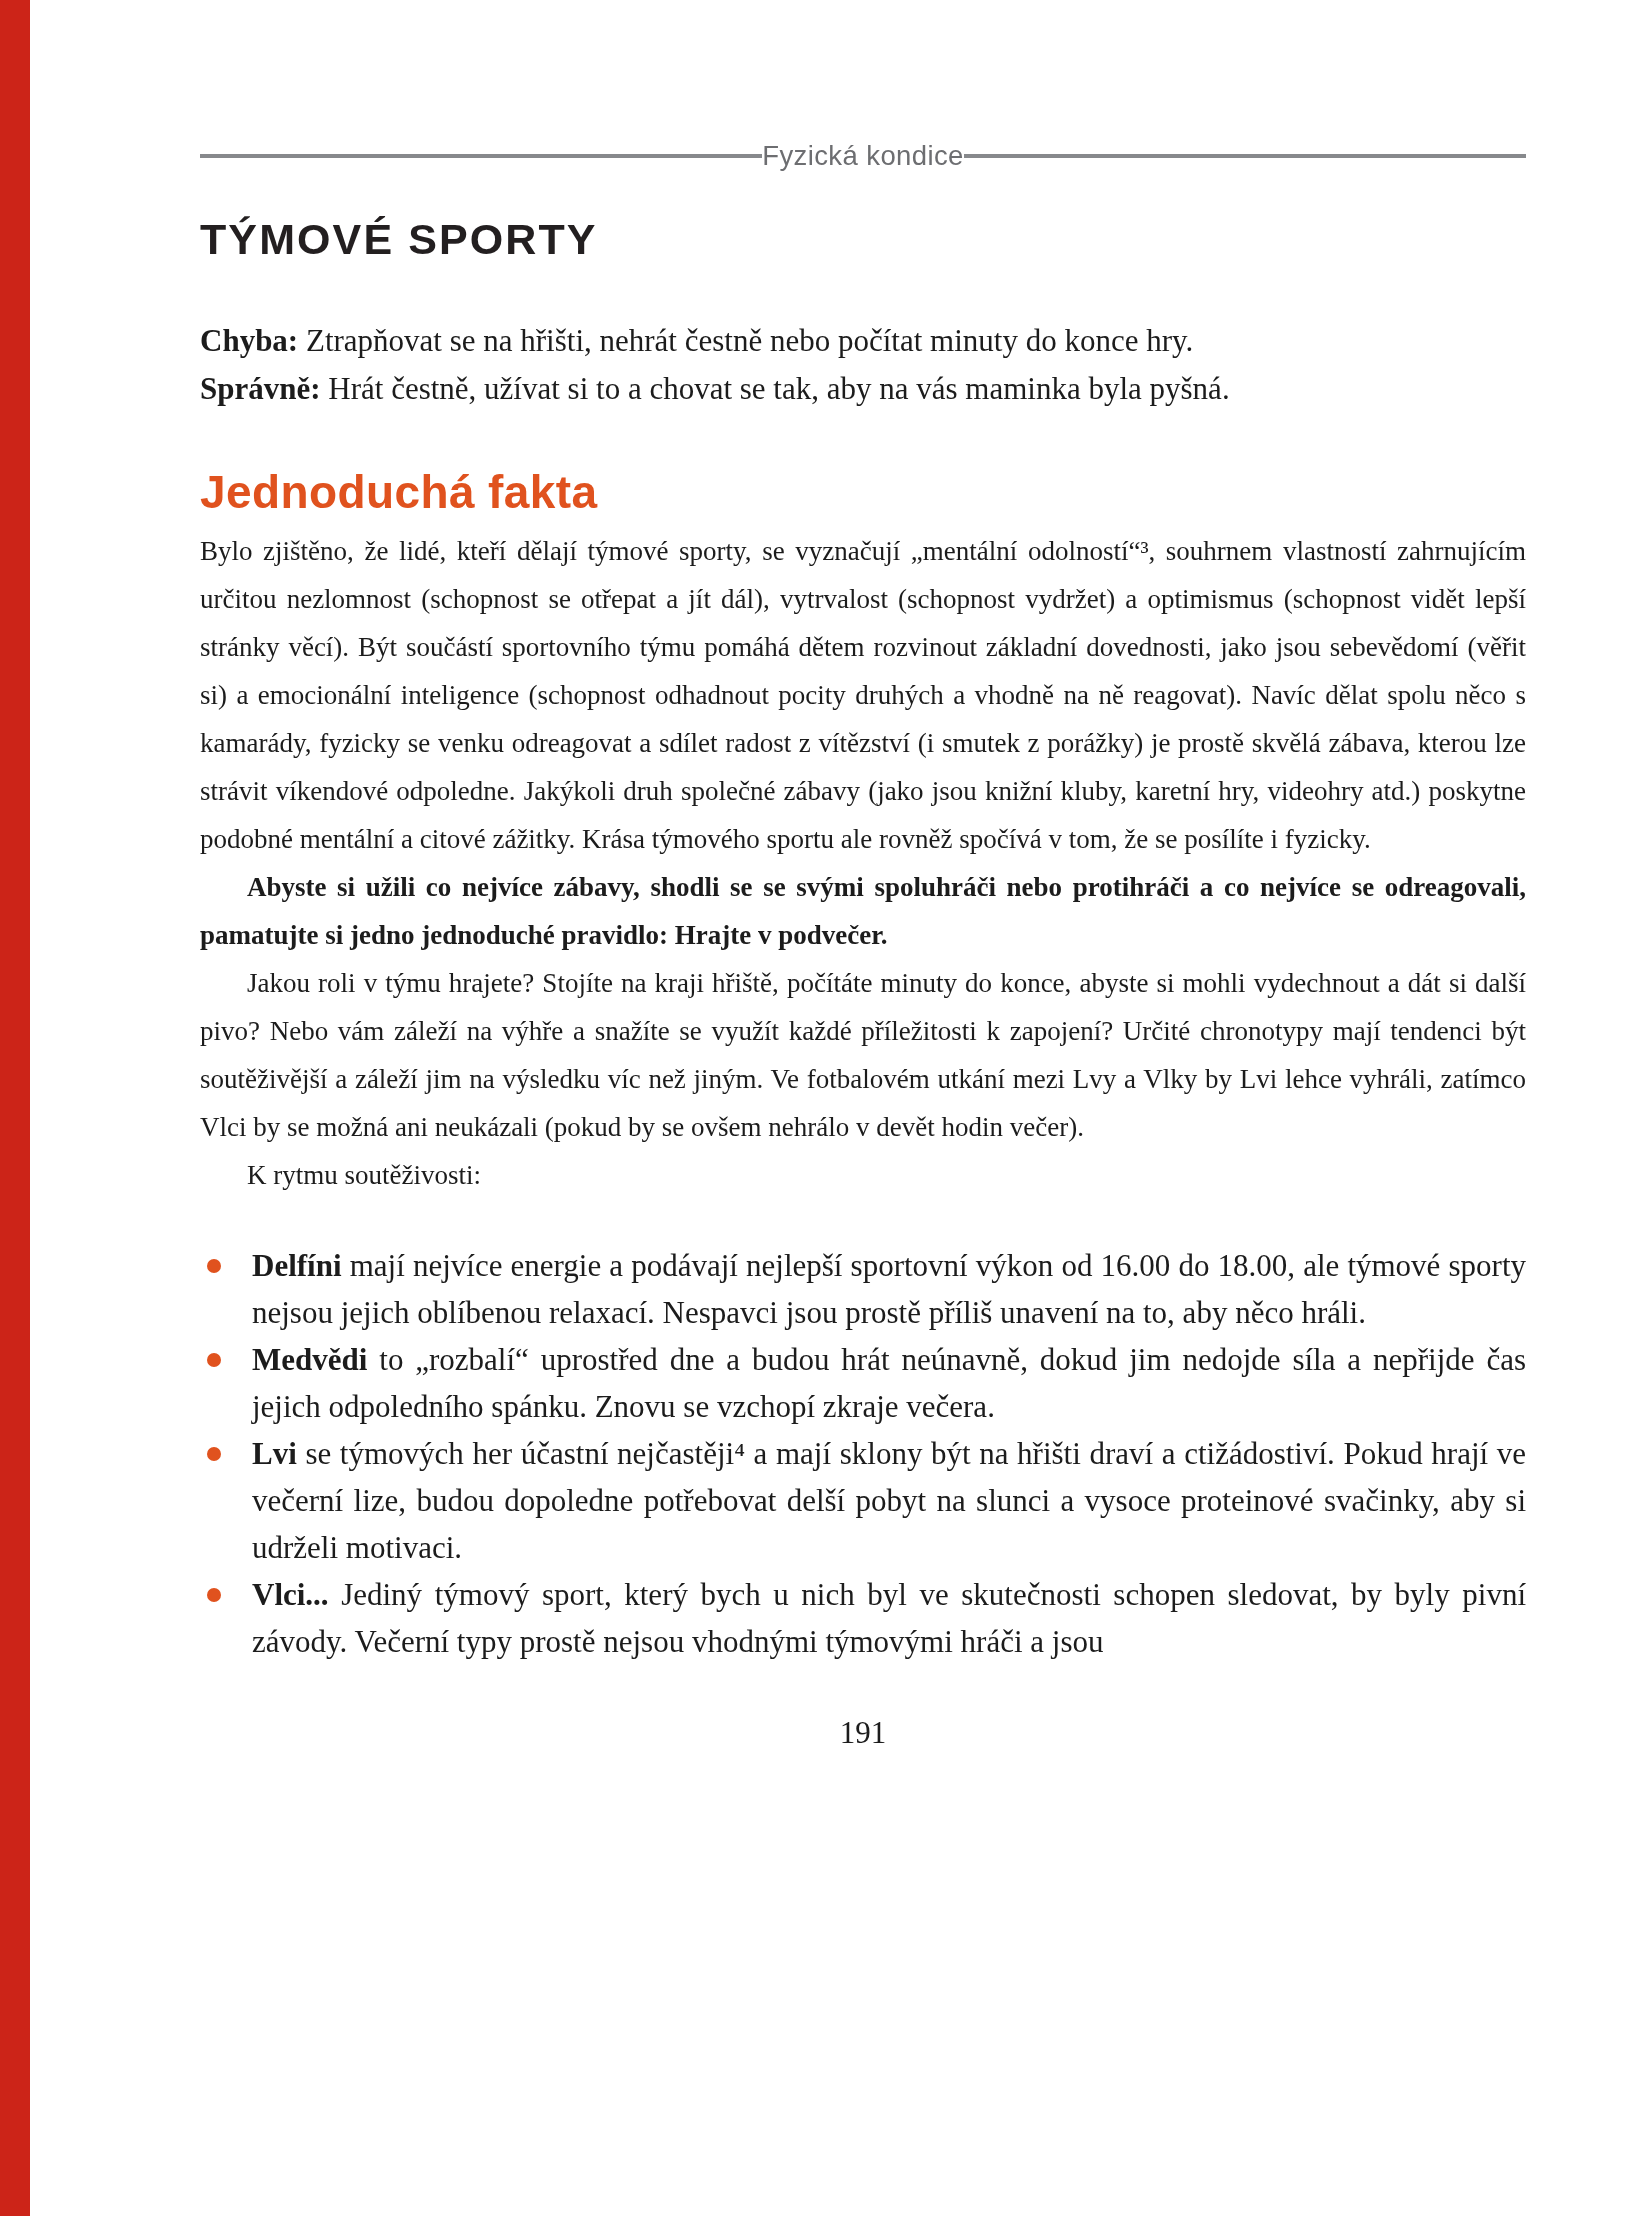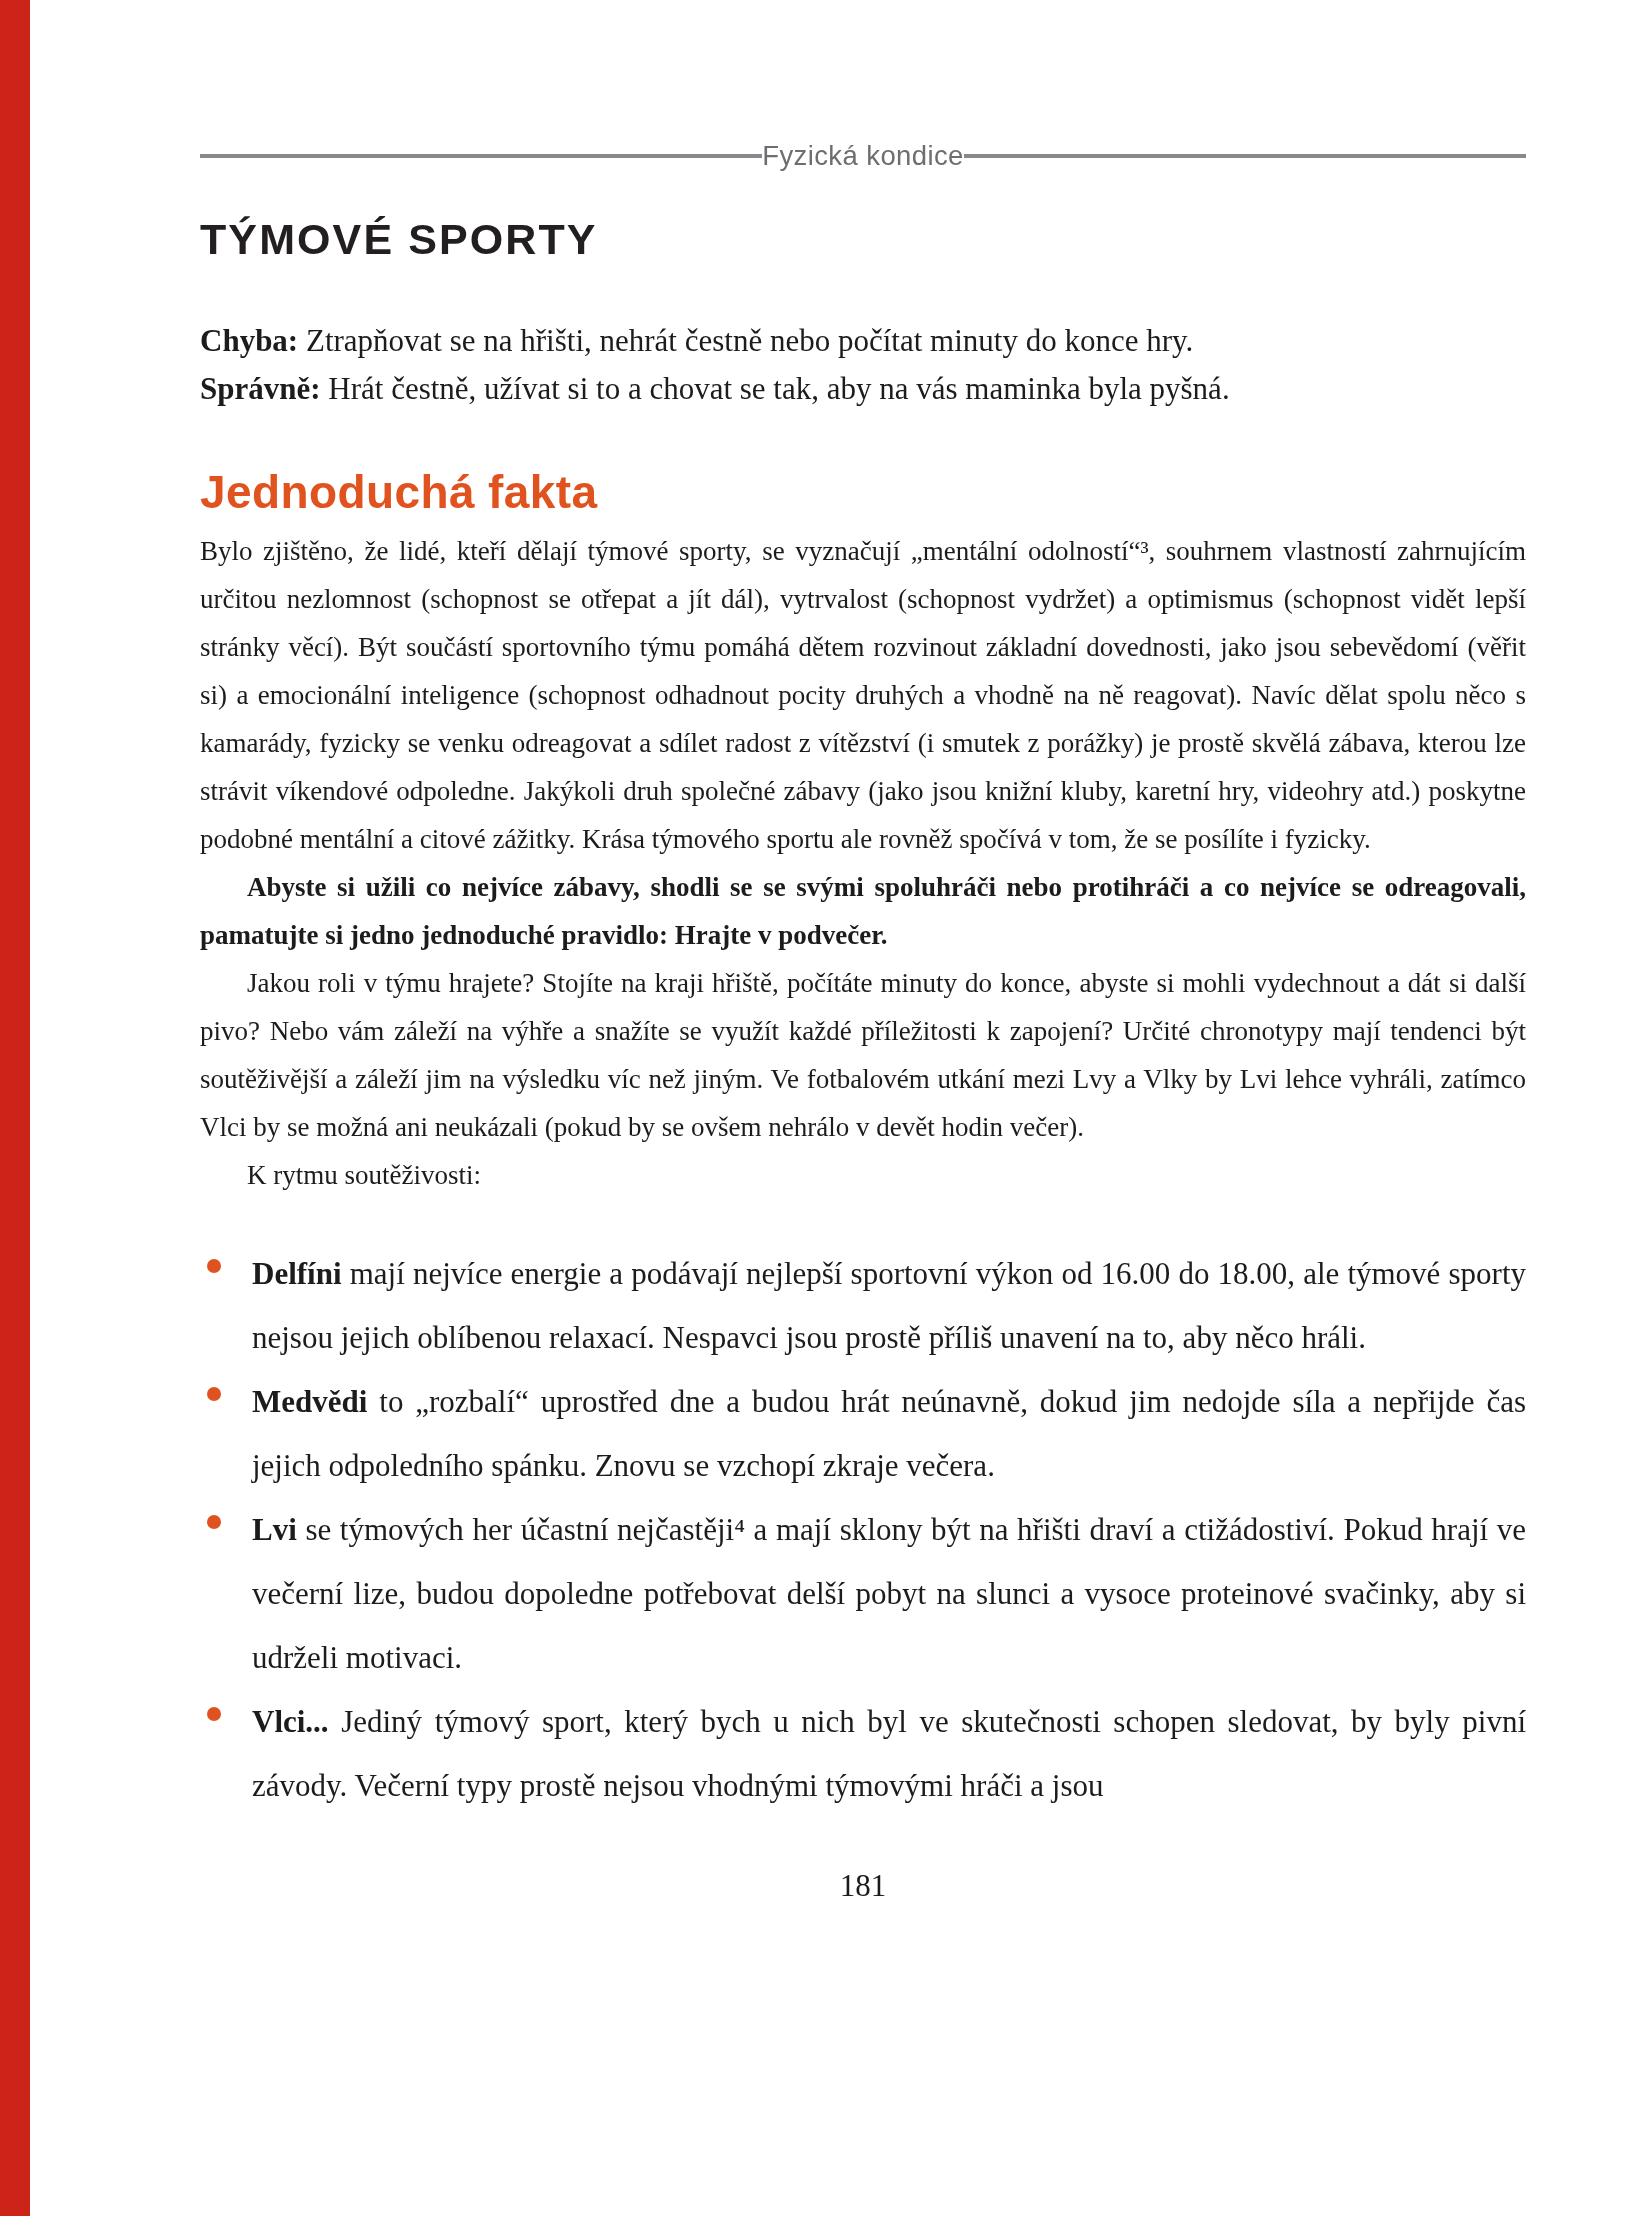--- a/index.html
+++ b/index.html
@@ -60,21 +60,21 @@
   .first-p { margin-top:8.3px; }
   .indent { text-indent:47px; }
   .bold-p { font-weight:700; }
   .bullets {
     list-style:none;
     margin-top:43px;
   }
   .bullets li {
     position:relative;
     padding-left:52px;
-    font-size:31px; line-height:64px;
+    font-size:31px; line-height:47px;
     text-align:justify;
   }
   .bullets .dot {
     position:absolute; left:6.7px; top:16.7px;
     width:14px; height:14px; border-radius:50%;
     background:var(--heading-orange, #e0521e);
   }
   .bullet-lead { font-weight:700; }
   .page-number {
     text-align:center;
@@ -125,16 +125,16 @@
     <li>
       <span class="dot"></span>
       <span class="bullet-lead">Lvi</span> <span>se týmových her účastní nejčastěji⁴ a mají sklony být na hřišti draví a ctižádostiví. Pokud hrají ve večerní lize, budou dopoledne potřebovat delší pobyt na slunci a vysoce proteinové svačinky, aby si udrželi motivaci.</span>
     </li>
     <li>
       <span class="dot"></span>
       <span class="bullet-lead">Vlci...</span> <span>Jediný týmový sport, který bych u nich byl ve skutečnosti schopen sledovat, by byly pivní závody. Večerní typy prostě nejsou vhodnými týmovými hráči a jsou</span>
     </li>
   </ul>
 
-  <div class="page-number">181</div>
+  <div class="page-number">191</div>
 
 </div>
 
 
 </body></html>

